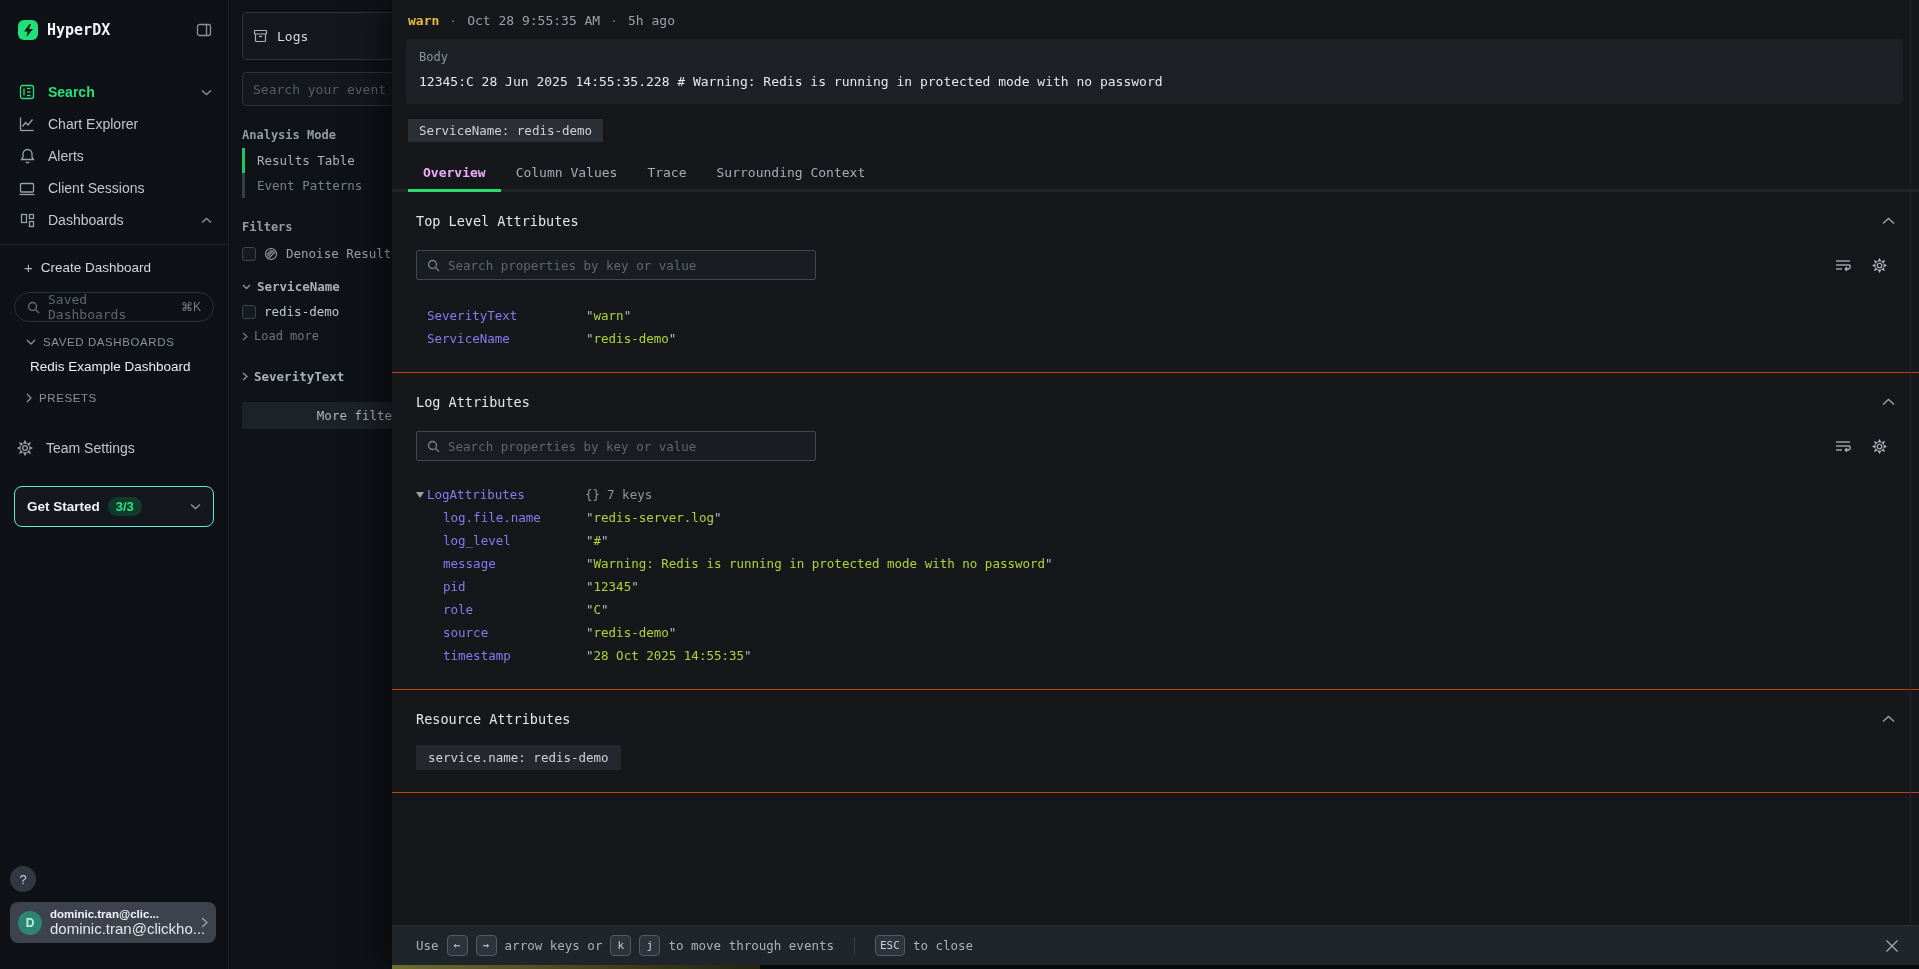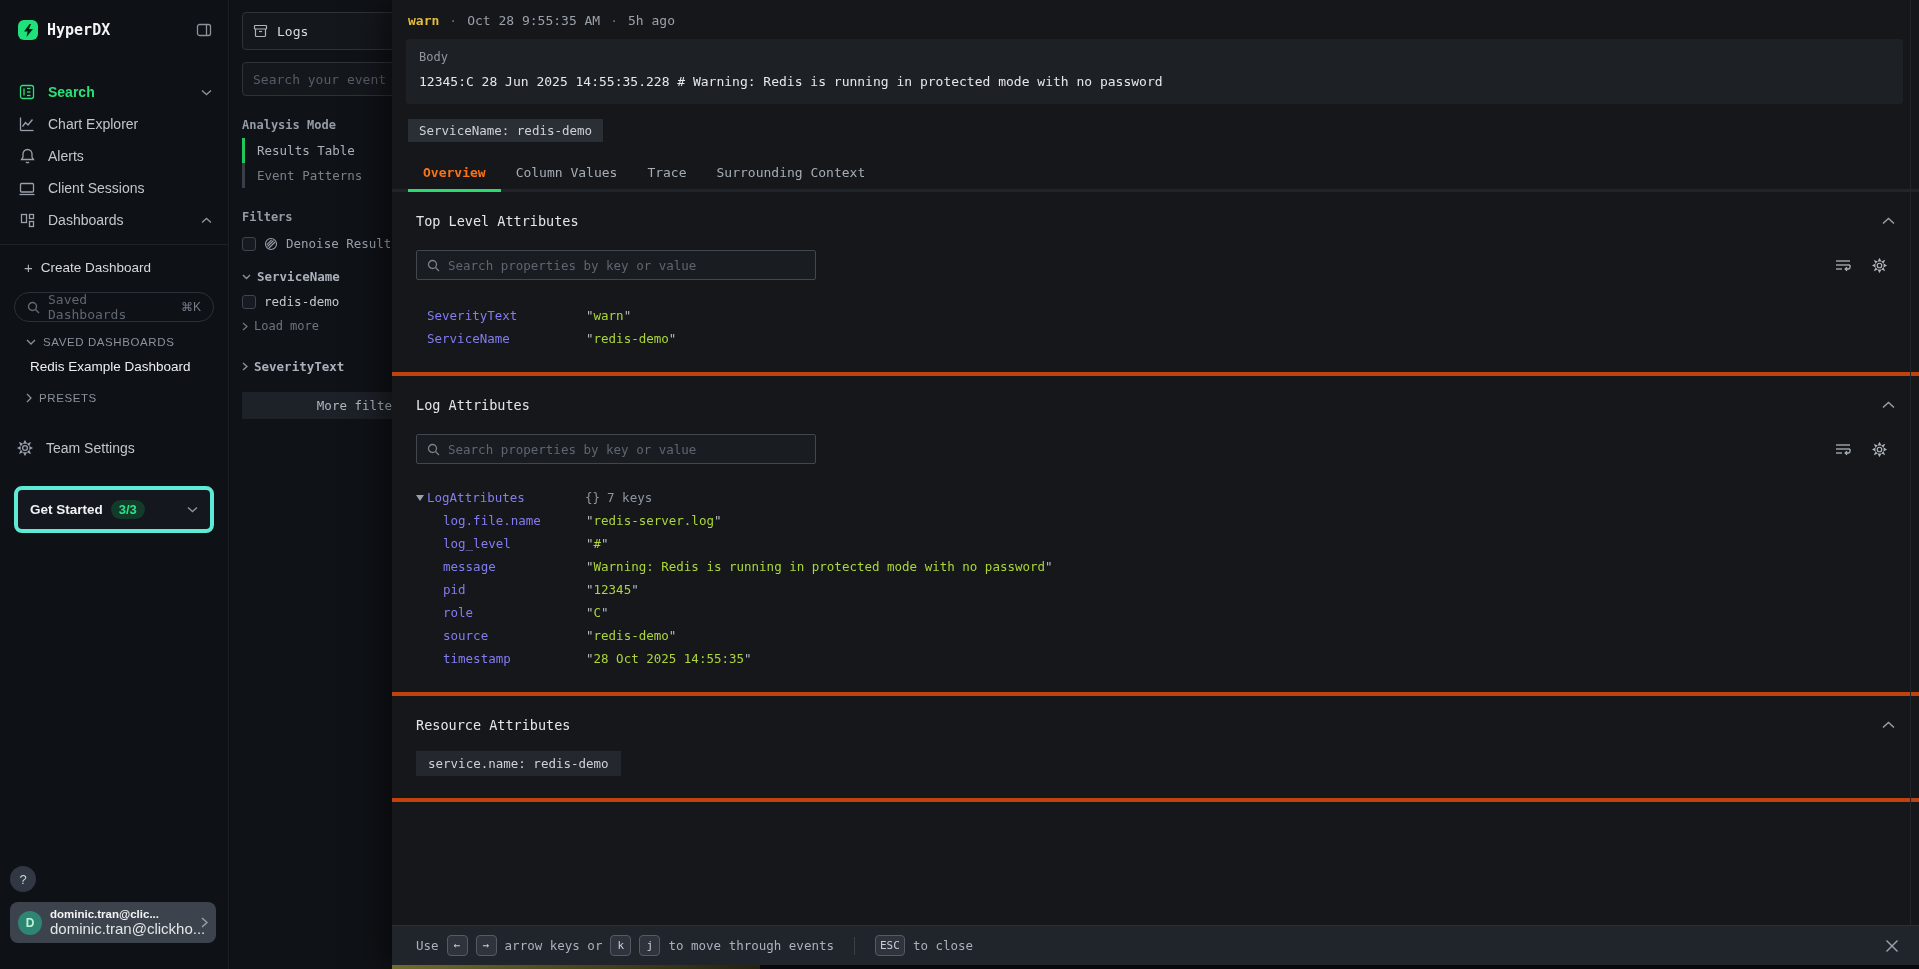--- a/index.html
+++ b/index.html
@@ -29,21 +29,21 @@
   .saved-pill { margin:10px 14px 0 14px; height:30px; border:1px solid #2b313a; border-radius:16px;
     display:flex; align-items:center; gap:8px; padding:0 12px; color:#636a75; cursor:pointer; }
   .saved-pill .sp-text { flex:1; font-size:13px; font-family:"DejaVu Sans Mono", monospace; color:#5f6671; }
   .saved-pill .sp-kbd { font-size:12px; color:#767d88; }
   .sb-subhead { display:flex; align-items:center; gap:7px; padding:14px 16px 2px 26px;
     font-size:11.5px; letter-spacing:.6px; color:#8b929c; cursor:pointer; }
   .dash-item { padding:9px 16px 4px 30px; font-size:13.5px; color:#eceef0; cursor:pointer; }
   .team-row { display:flex; align-items:center; gap:12px; padding:8px 16px; margin-top:26px;
     font-size:14px; color:#c2c7cd; cursor:pointer; }
   .team-row .nv-ic { color:#9aa1ab; display:flex; width:18px; justify-content:center;}
-  .gs-card { margin:22px 14px 0 14px; background:#14181e; border:4px solid #5eead4; border-radius:8px;
+  .gs-card { margin:22px 14px 0 14px; background:#14181e; border:1px solid #5eead4; border-radius:8px;
     padding:10px 12px; display:flex; align-items:center; gap:8px; cursor:pointer; }
   .gs-label { font-size:13.5px; font-weight:bold; color:#f0f2f4; }
   .gs-badge { background:#123b2a; color:#2fe08a; font-size:13px; font-weight:bold;
     border-radius:10px; padding:2px 8px; }
   .gs-chev { margin-left:auto; color:#8b929c; display:flex; }
   .promo-card { margin:16px 14px 0 14px; background:#181c23; border-radius:8px; padding:16px 14px;
     text-align:center; }
   .promo-line { font-size:13px; color:#c6cbd1; line-height:19px; }
   .promo-cta { margin-top:12px; width:100%; background:#1a5940; color:#3ce68c; font-weight:bold;
     font-size:13px; border:none; border-radius:4px; padding:9px 0; cursor:pointer;
@@ -56,21 +56,21 @@
   .avatar { width:24px; height:24px; border-radius:50%; background:#2e8573; color:#b9f4d8;
     font-size:12px; font-weight:bold; display:flex; align-items:center; justify-content:center; flex:0 0 auto; }
   .user-lines { flex:1; min-width:0; }
   .user-name { font-size:11.5px; font-weight:bold; color:#f3f4f6; white-space:nowrap; }
   .user-email { font-size:15px; color:#e3e6e9; white-space:nowrap; }
   .user-chev { color:#9aa1ab; display:flex; }
 
   
   .filter-col { position:absolute; left:230px; top:0; width:340px; height:969px; background:#0f1217;
     font-family:"DejaVu Sans Mono", monospace; }
-  .src-btn { margin:12px 0 0 12px; width:200px; height:38px; border:1px solid #2e333b; border-radius:4px;
+  .src-btn { margin:12px 0 0 12px; width:200px; height:48px; border:1px solid #2e333b; border-radius:4px;
     background:#14171c; display:flex; align-items:center; gap:9px; padding:0 10px; color:#d7dade;
     font-size:13px; cursor:pointer; }
   .src-btn .src-ic { color:#aeb4bc; display:flex; }
   .evt-search { margin:12px 0 0 12px; width:260px; height:34px; border:1px solid #2e333b; border-radius:4px;
     background:#14171c; color:#aab1ba; font-size:13px; padding:0 10px;
     font-family:"DejaVu Sans Mono", monospace; }
   .evt-search::placeholder { color:#565d68; }
   .fl-label { padding:22px 0 6px 12px; font-size:12px; font-weight:bold; color:#959ca6; }
   .mode-item { display:flex; align-items:center; margin-left:12px; padding:5px 0 5px 12px;
     border-left:3px solid #3a3f47; font-size:12.5px; color:#79818b; cursor:pointer; }
@@ -94,24 +94,24 @@
   .lvl-warn { color:#e3bd3e; font-weight:bold; }
   .ov-sep { color:#6b727c; }
   .ov-time, .ov-ago { color:#9aa1ab; }
   .body-card { margin:2px 16px 0 14px; background:#1d2025; border-radius:3px; padding:11px 13px 15px 13px; }
   .body-label { font-size:12px; color:#8f96a0; }
   .body-text { margin-top:10px; font-size:13px; color:#e6e8ea; white-space:nowrap; }
   .svc-tag { display:inline-block; margin:15px 0 0 16px; background:#2a2e35; color:#ced2d8;
     font-size:12.5px; padding:4px 11px; cursor:pointer; }
   .tabs { display:flex; margin-top:15px; border-bottom:3px solid #20242b; padding-left:16px; }
   .tab { position:relative; font-size:13px; color:#a6adb6; padding:8px 15px 9px 15px; cursor:pointer; }
-  .tab.active { color:#f97316; font-weight:bold; }
+  .tab.active { color:#f0abfc; font-weight:bold; }
   .tab.active::after { content:""; position:absolute; left:0; right:0; bottom:-3px; height:3px; background:#2bdb6f; }
   .ov-scroll { flex:1; overflow:hidden; }
-  .attr-section { padding:21px 24px 22px 24px; border-bottom:4px solid #c2410c; }
+  .attr-section { padding:21px 24px 22px 24px; border-bottom:1px solid #c2410c; }
   .sec-head { display:flex; align-items:center; }
   .sec-title { font-size:13.5px; font-weight:normal; color:#e4e7ea; }
   .sec-collapse { margin-left:auto; color:#9aa1ab; display:flex; cursor:pointer; }
   .sec-toolbar { display:flex; align-items:center; margin-top:21px; }
   .prop-search { width:400px; height:30px; border:1px solid #42474f; border-radius:2px; background:#191c21;
     display:flex; align-items:center; gap:8px; padding:0 10px; }
   .prop-search .ps-ic { color:#7b828c; display:flex; }
   .prop-search input { flex:1; background:transparent; border:none; outline:none; color:#aab1ba;
     font-size:12.5px; font-family:"DejaVu Sans Mono", monospace; }
   .prop-search input::placeholder { color:#5f6671; }

